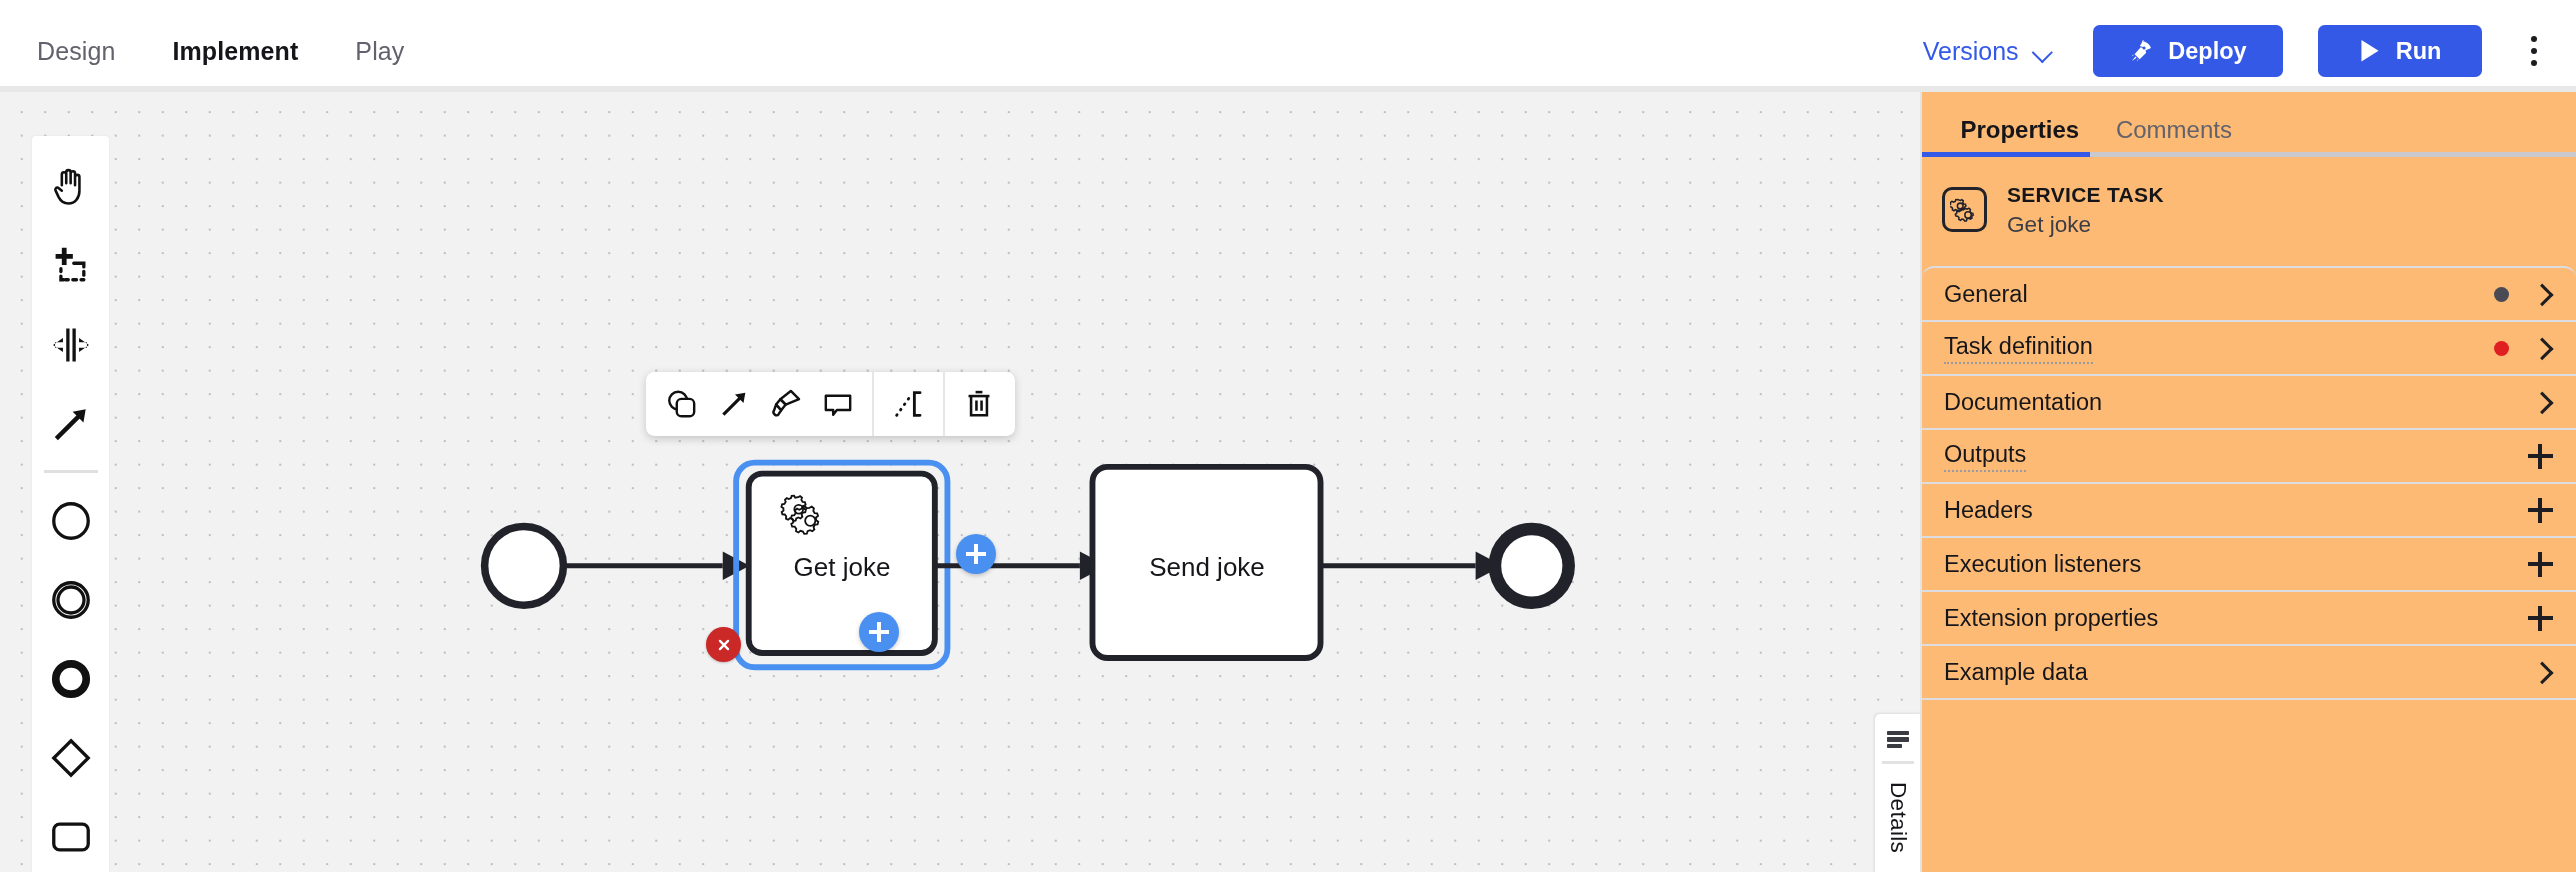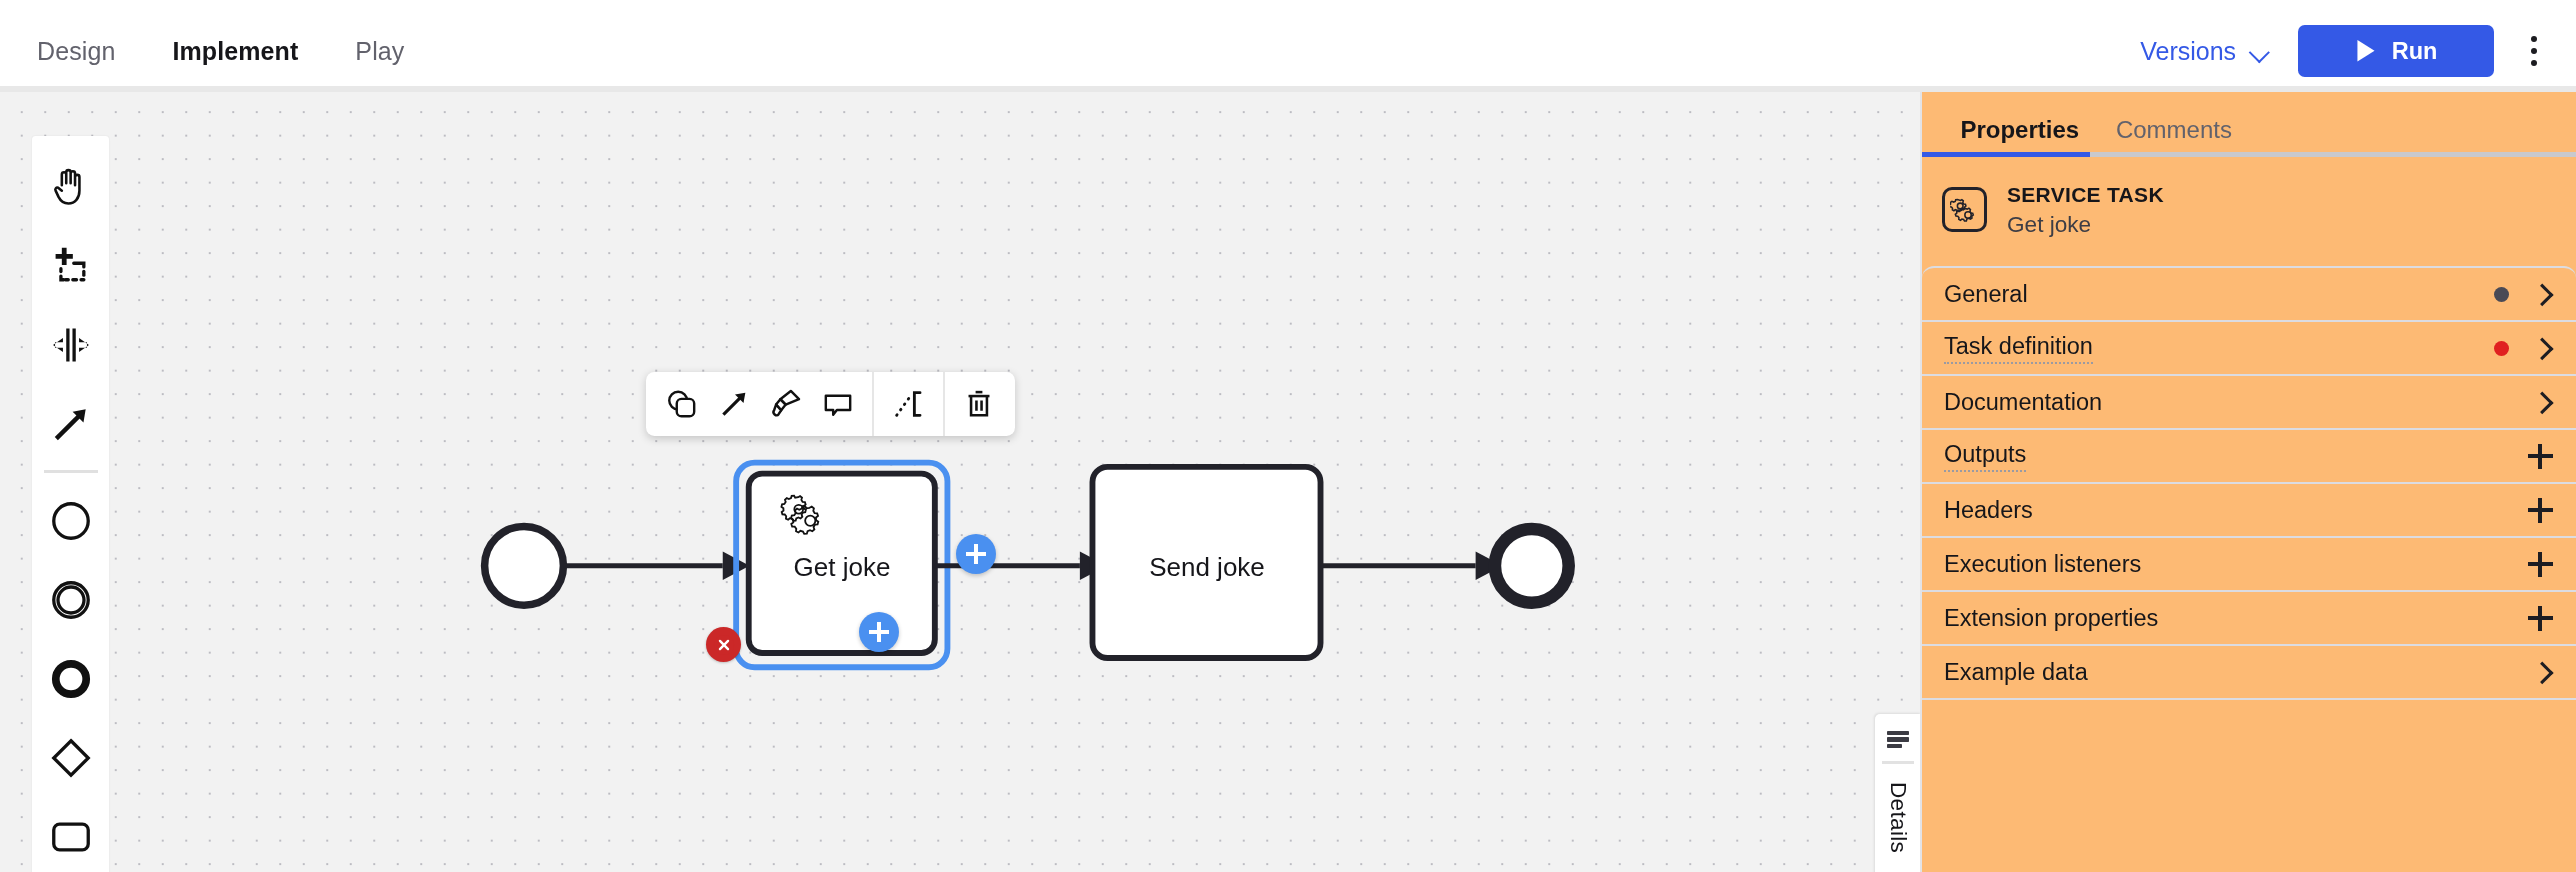--- a/index.html
+++ b/index.html
@@ -26,40 +26,40 @@
   }
   .tab:first-child { padding-left:37px; }
   .tab.active { color:#16161a; font-weight:700; }
   .tab .under {
     position:absolute; left:0; right:0; bottom:0; height:5.9px; background:transparent;
   }
   .tab.active .under { background:#3459e6; }
 
   .topbar-right {
     position:absolute; right:27px; top:0; height:82px;
-    display:flex; align-items:center; gap:0px;
+    display:flex; align-items:center; gap:12px;
   }
   .versions {
     display:flex; align-items:center; gap:13.4px; color:#3459e6;
     font-size:25px; cursor:pointer; margin-right:28.5px;
   }
   .chev-d { width:20px; height:20px; position:relative; }
   .chev-d:before{
     content:""; position:absolute; left:2.5px; top:4.2px; width:12.6px; height:12.6px;
     border-right:2.9px solid #3459e6; border-bottom:2.9px solid #3459e6;
     transform:rotate(45deg);
   }
   .btn {
     display:flex; align-items:center; justify-content:center; gap:15px;
     background:#3459e6; color:#fff; border:none; border-radius:6.7px;
     height:52px; font-size:23.5px; font-weight:700; cursor:pointer;
     font-family:"Liberation Sans", sans-serif;
   }
   .btn.deploy { width:190px; margin-right:23.5px; }
-  .btn.run { width:196px; margin-right:25px; }
+  .btn.run { width:164px; margin-right:25px; }
   .kebab { width:30px; height:52px; display:flex; flex-direction:column;
     align-items:center; justify-content:center; gap:5.9px; cursor:pointer; }
   .kebab i { width:5.9px; height:5.9px; border-radius:50%; background:#1d1d21; display:block; }
 
   .topbar-sep { position:absolute; left:0; top:76px; width:2576px; height:5.9px; background:#e8e8e8; }
 
   
   .canvas {
     position:absolute; left:0; top:82px; width:1920px; height:790px;
     background:#f2f2f2;
@@ -210,20 +210,29 @@
           <span class="under"></span>
         </div>
       </div>
 
       <div class="topbar-right">
         <div class="versions">
           <span>Versions</span>
           <span class="chev-d"></span>
         </div>
 
+        <button class="btn deploy">
+          <svg width="25" height="25" viewBox="0 0 24 24">
+            <path fill="#fff" d="M14.5 2.2c3 .5 6 2.6 7.3 5.7.2.5-.1 1-.6 1.1-1.9.5-3.5 1.4-5 2.6l-1.3-3.6-3.6-1.3c1.2-1.5 2.1-3.1 2.6-5 .1-.5.6-.8 1.1-.6l-.5 1.1z"></path>
+            <path fill="#fff" d="M12.2 7.9l3.9 1.4 1.4 3.9-6.3 6.3-4.9-4.9 5.9-6.7z"></path>
+            <path fill="#fff" d="M7.1 16.8l-3.3 4.4 4.4-3.3-1.1-1.1zM5 14.8l-1.6 2.1 2.1-1.6-.5-.5zM9.6 19.4l-1.6 2.1 2.1-1.6-.5-.5z"></path>
+            <circle cx="15.4" cy="8.6" r="1.5" fill="#3459e6"></circle>
+          </svg>
+          <span>Deploy</span>
+        </button>
 
         <button class="btn run">
           <svg width="22" height="23.5" viewBox="0 0 20 22">
             <path fill="#fff" d="M2 1 L18 11 L2 21 Z"></path>
           </svg>
           <span>Run</span>
         </button>
 
         <div class="kebab">
           <i></i>

